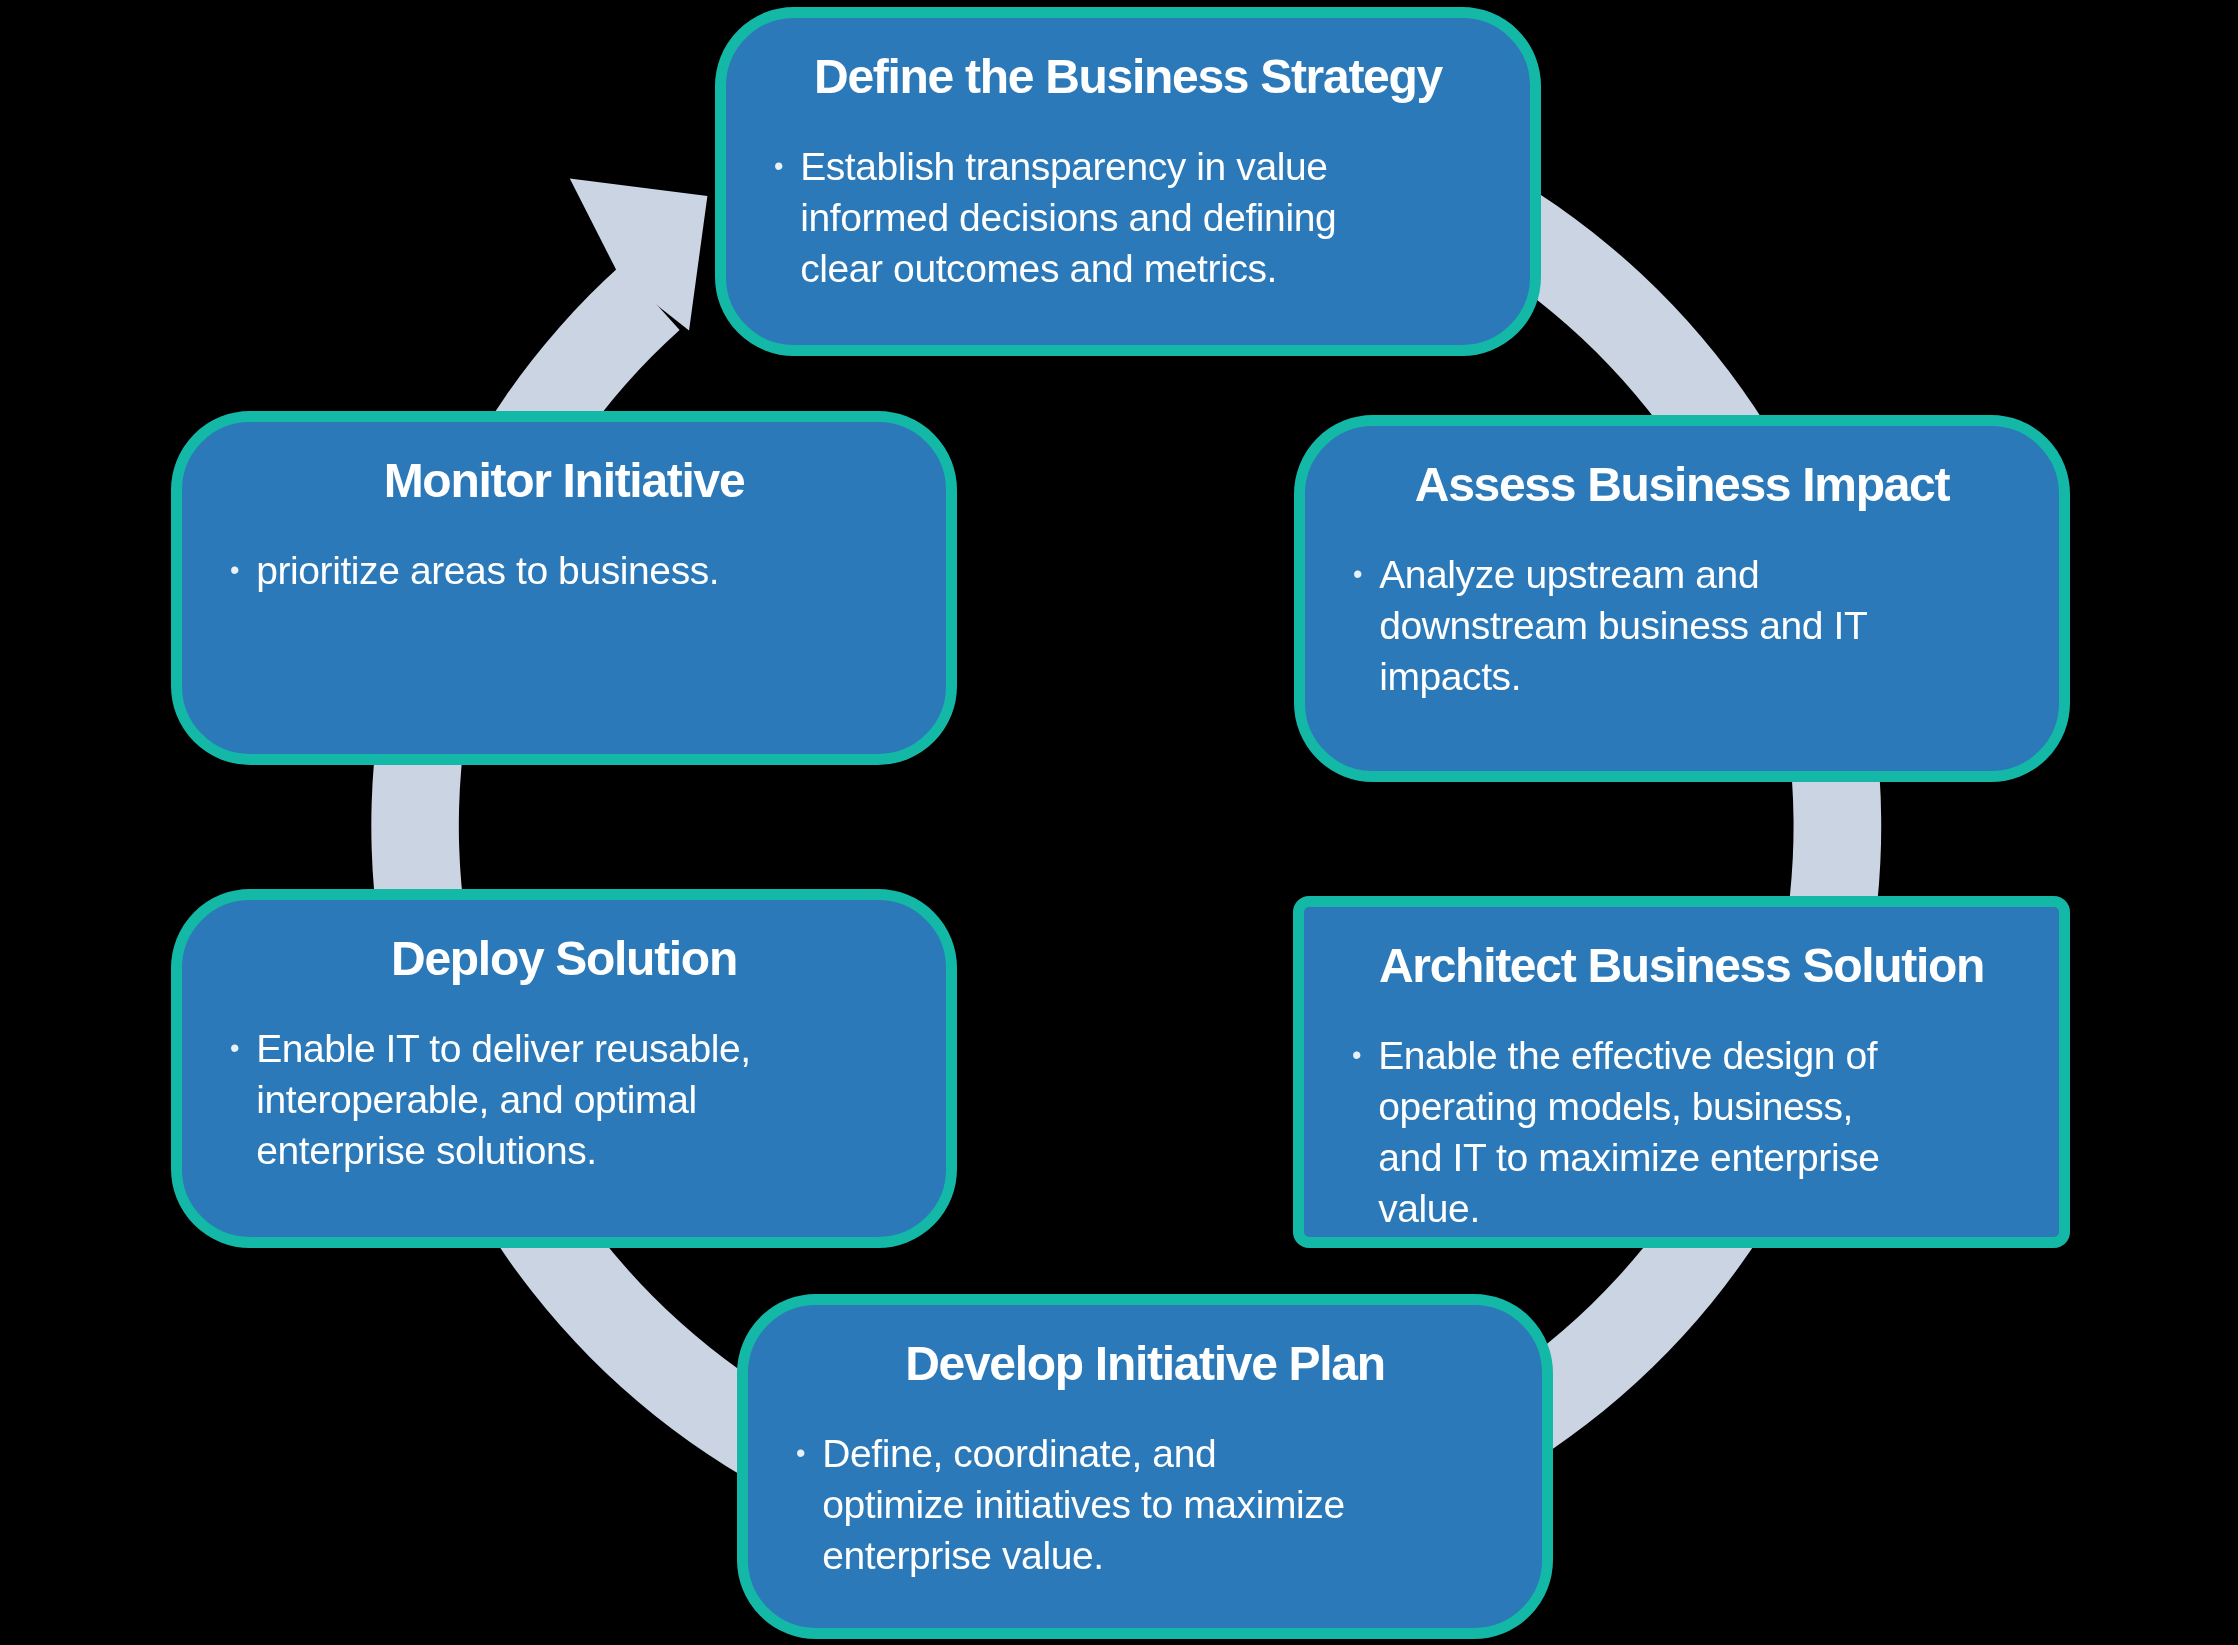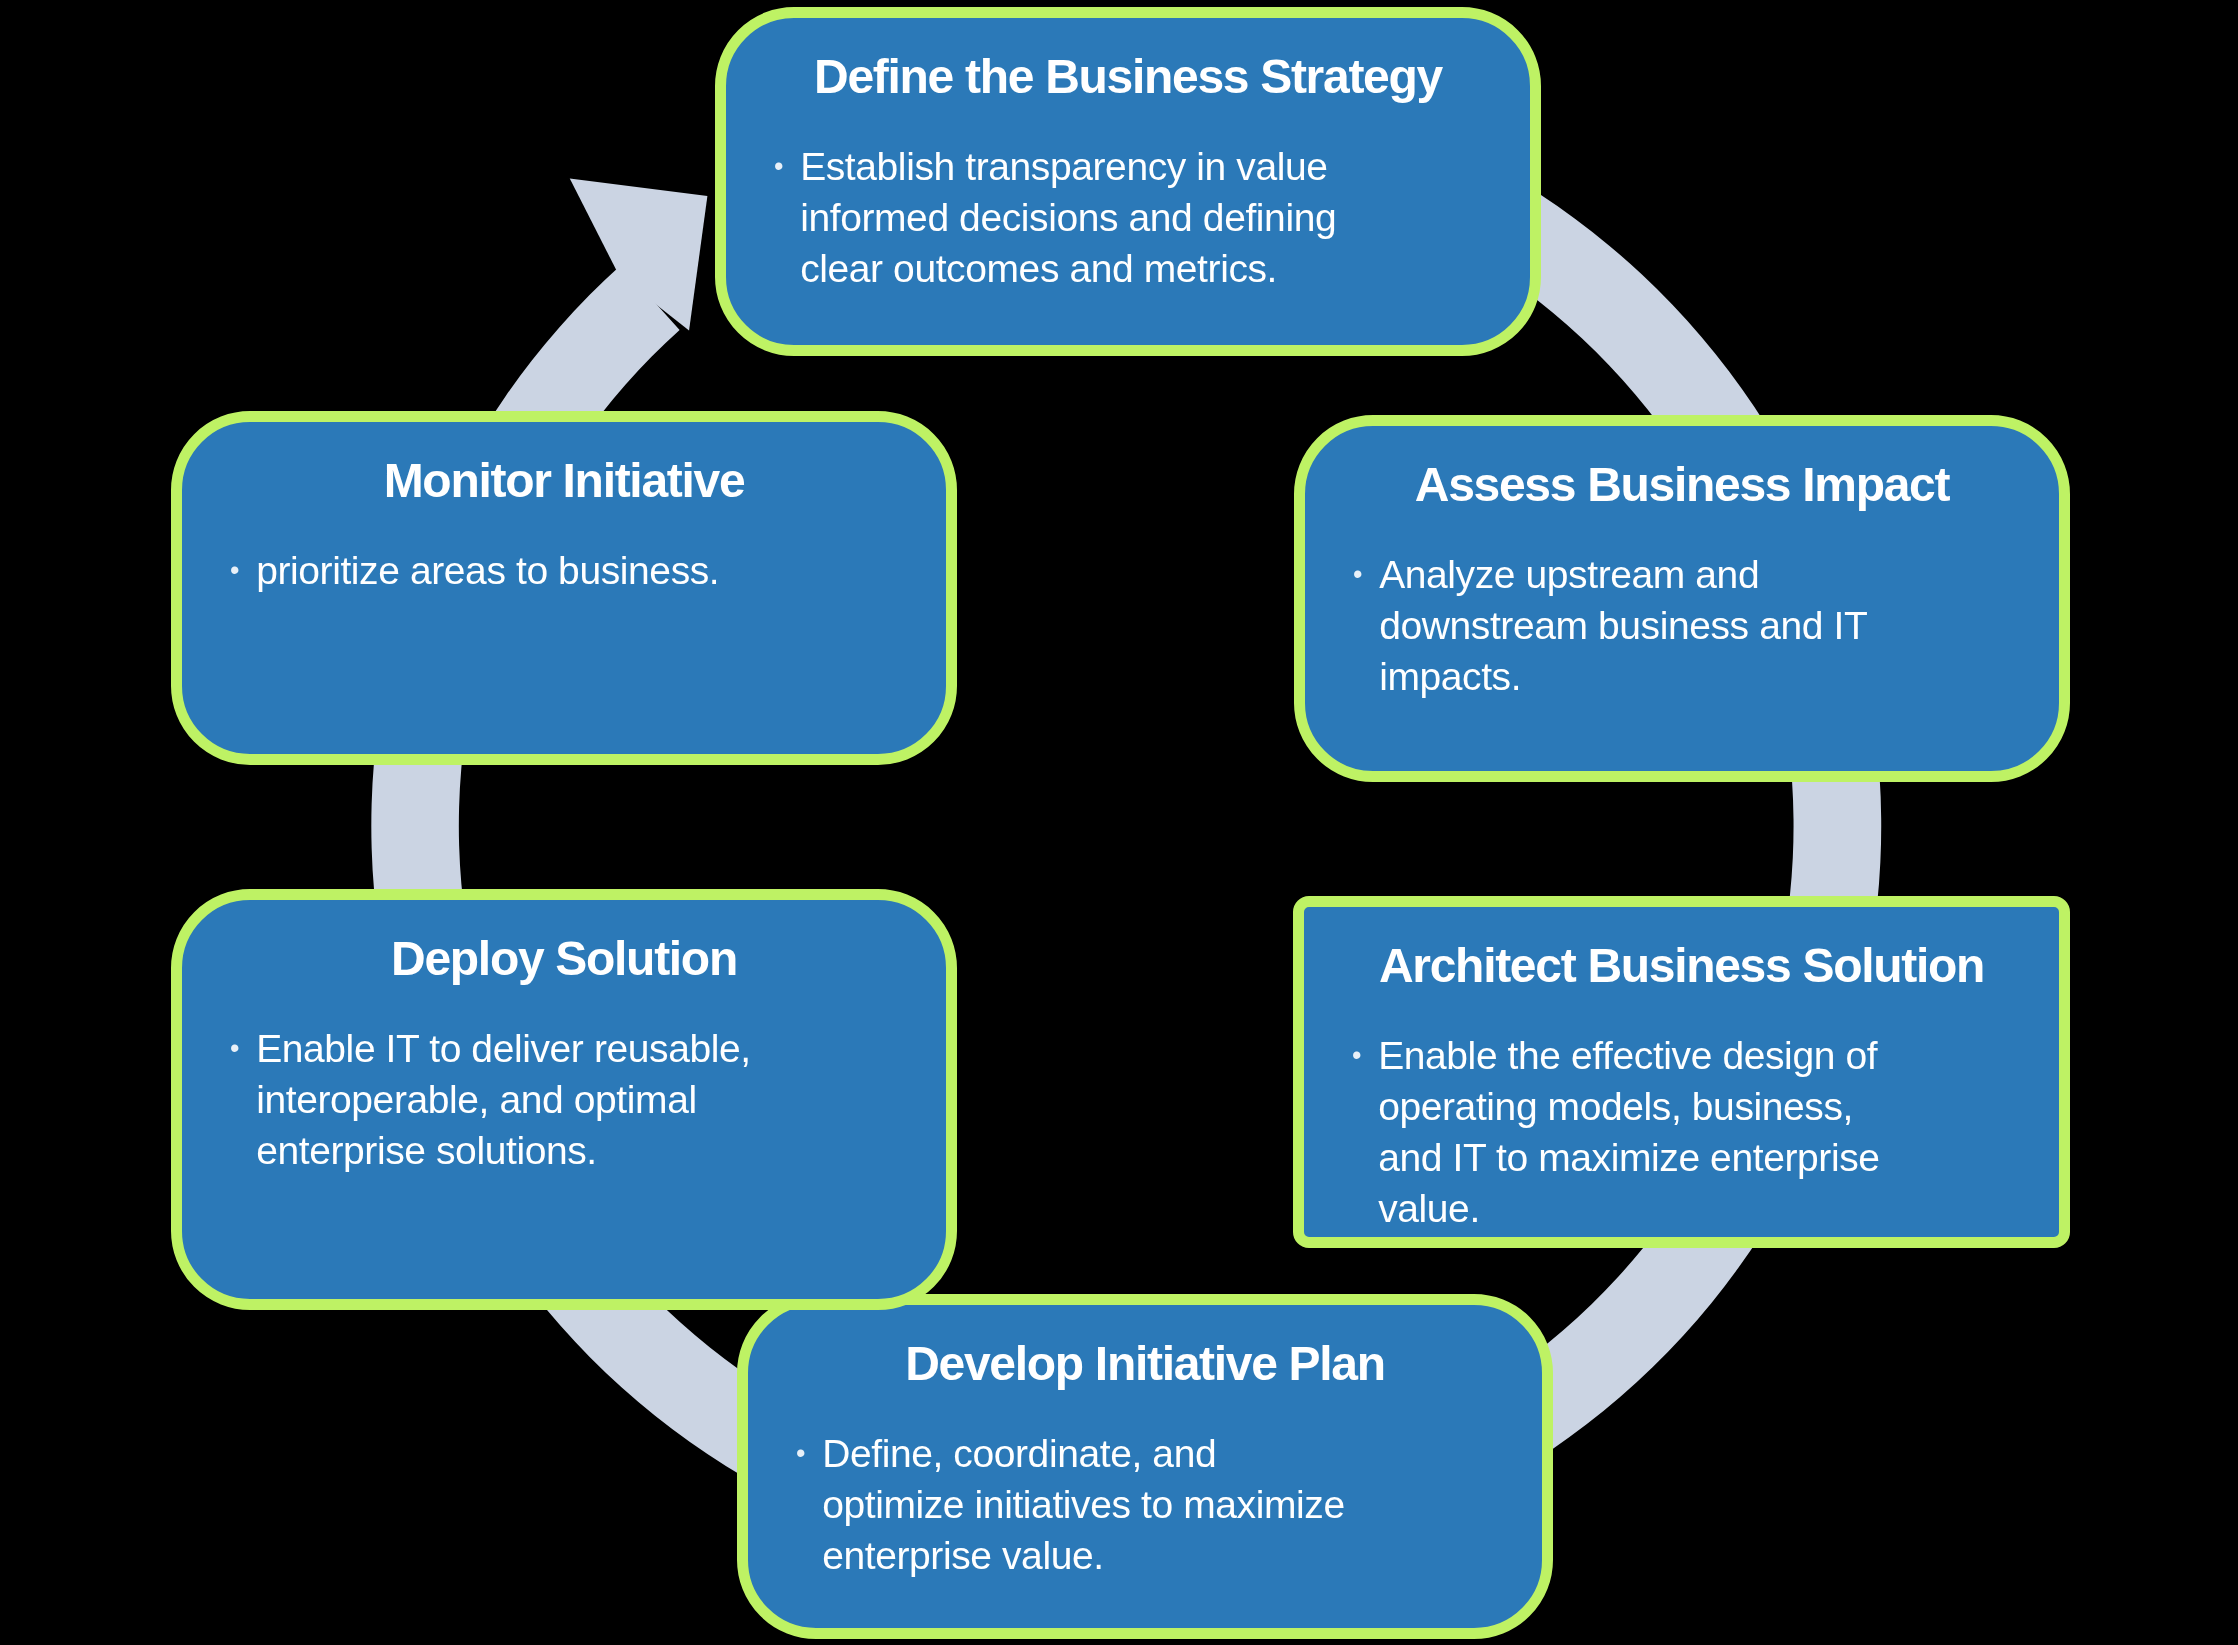--- a/index.html
+++ b/index.html
@@ -8,21 +8,21 @@
     width:2239px;height:1646px;
     background:#000;
     overflow:hidden;
     font-family:"Liberation Sans", sans-serif;
   }
   .ring-svg{position:absolute;left:0;top:0;z-index:0;}
   .node{
     position:absolute;
     box-sizing:border-box;
     background:#2B79B8;
-    border:11px solid #bef264;
+    border:11px solid #14b8a6;
     border-radius:79px;
     z-index:1;
     color:#FFFFFF;
     padding:23.4px 43px 16.7px 43px;
     overflow:hidden;
   }
   .node .title{
     margin:0 0 28px 0;
     font-size:48px;
     line-height:72px;
@@ -49,21 +49,21 @@
     line-height:51px;
     letter-spacing:-0.4px;
     font-stretch:condensed;
   }
   .node .lines span{display:block;white-space:nowrap;}
 
   .node-define   {left:715px;  top:6.7px;    width:826px; height:349px;}
   .node-assess   {left:1294px; top:415px;  width:776px; height:367px;}
   .node-architect{left:1293px; top:896px; width:777px; height:352px;border-radius:16px;}
   .node-develop  {left:737px;  top:1294px; width:816px; height:345px;}
-  .node-deploy   {left:171px;  top:889px; width:786px; height:421px;}
+  .node-deploy   {left:171px;  top:889px; width:786px; height:359px;}
   .node-monitor  {left:171px;  top:411px;  width:786px; height:354px;}
 </style>
 </head>
 <body>
 
 <div class="stage">
 
   <svg class="ring-svg" width="2239" height="1646" viewBox="0 0 2684 1973">
     <path d="M 1350 85
              A 905 905 0 1 1 744.5 317.5

